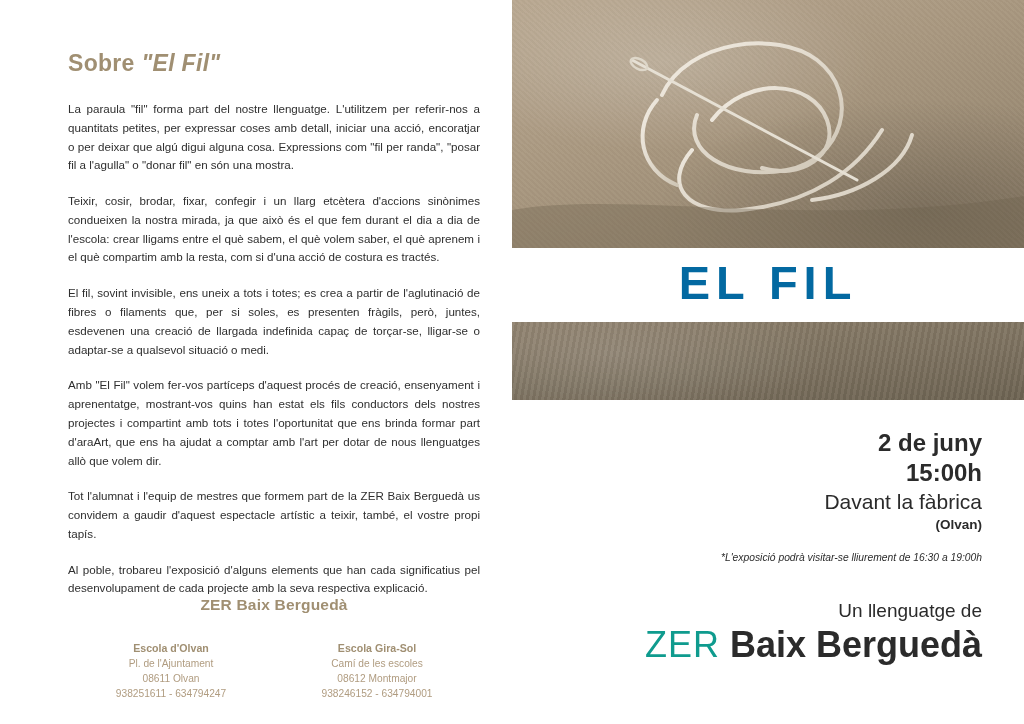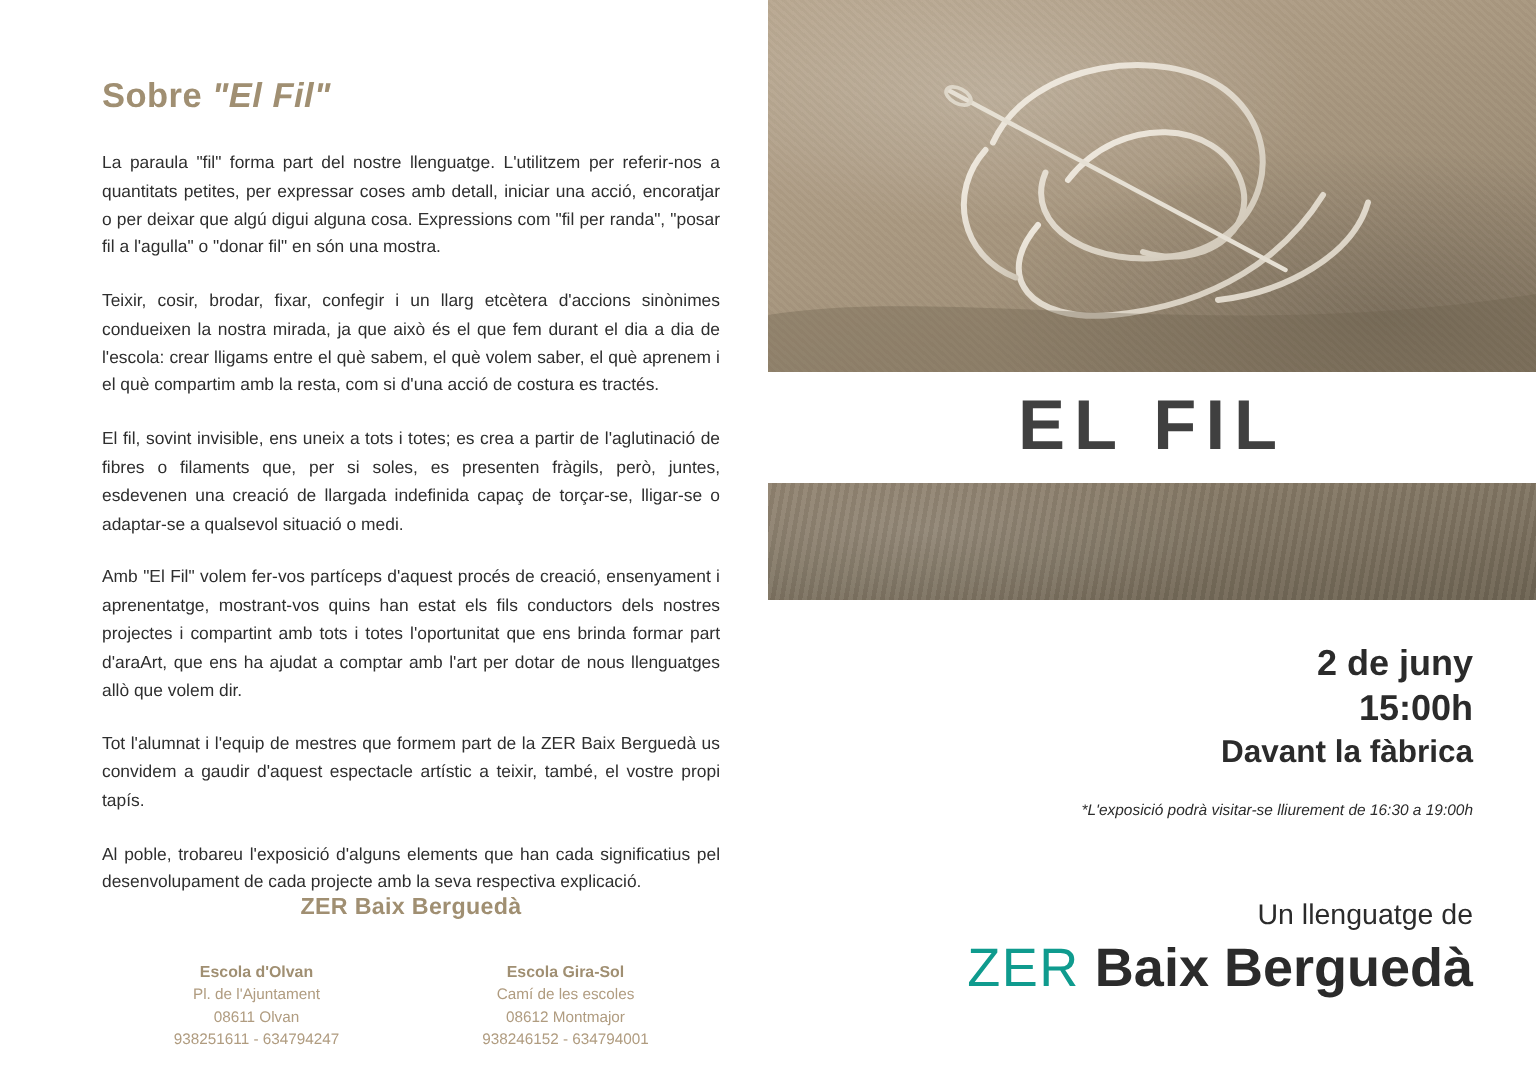--- a/index.html
+++ b/index.html
@@ -107,21 +107,21 @@
 
   
   #el-fil-title {
     position: absolute;
     left: 0; top: 255px;
     width: 512px;
     text-align: center;
     font-size: 47px;
     font-weight: bold;
     letter-spacing: 6px;
-    color: #404040;
+    color: #0369a1;
   }
 
   
   #photo-strip {
     position: absolute;
     left: 0; top: 322px;
     width: 512px; height: 78px;
     background:
       radial-gradient(ellipse 60% 120% at 20% 40%, rgba(255,255,255,0.12), rgba(0,0,0,0) 70%),
       linear-gradient(175deg, #8d7f6b 0%, #7d7260 55%, #6e6453 100%);
@@ -135,21 +135,21 @@
   
   #event-info {
     position: absolute;
     right: 42px; top: 428px;
     width: 330px;
     text-align: right;
     color: #2b2b2b;
   }
   #event-date { font-size: 24px; font-weight: bold; line-height: 1.25; }
   #event-time { font-size: 24px; font-weight: bold; line-height: 1.25; }
-  #event-place { font-size: 21px; font-weight: bold; line-height: 1.3; }
+  #event-place { font-size: 21px; font-weight: normal; line-height: 1.3; }
   #event-town { font-size: 13.5px; font-weight: bold; margin-top: 2px; }
   #event-note {
     margin-top: 18px;
     font-size: 10.3px;
     font-style: italic;
     line-height: 1.5;
     color: #2b2b2b;
   }
 
   
@@ -242,20 +242,21 @@
     <div id="el-fil-title">EL FIL</div>
 
     <div id="photo-strip">
       <div class="grain"></div>
     </div>
 
     <div id="event-info">
       <div id="event-date">2 de juny</div>
       <div id="event-time">15:00h</div>
       <div id="event-place">Davant la fàbrica</div>
+      <div id="event-town">(Olvan)</div>
       <div id="event-note">*L'exposició podrà visitar-se lliurement de 16:30 a 19:00h</div>
     </div>
 
     <div id="brand">
       <div id="brand-sub">Un llenguatge de</div>
       <div id="brand-main">
         <span class="zer">ZER</span><span class="bb"> Baix Berguedà</span>
       </div>
     </div>
 

